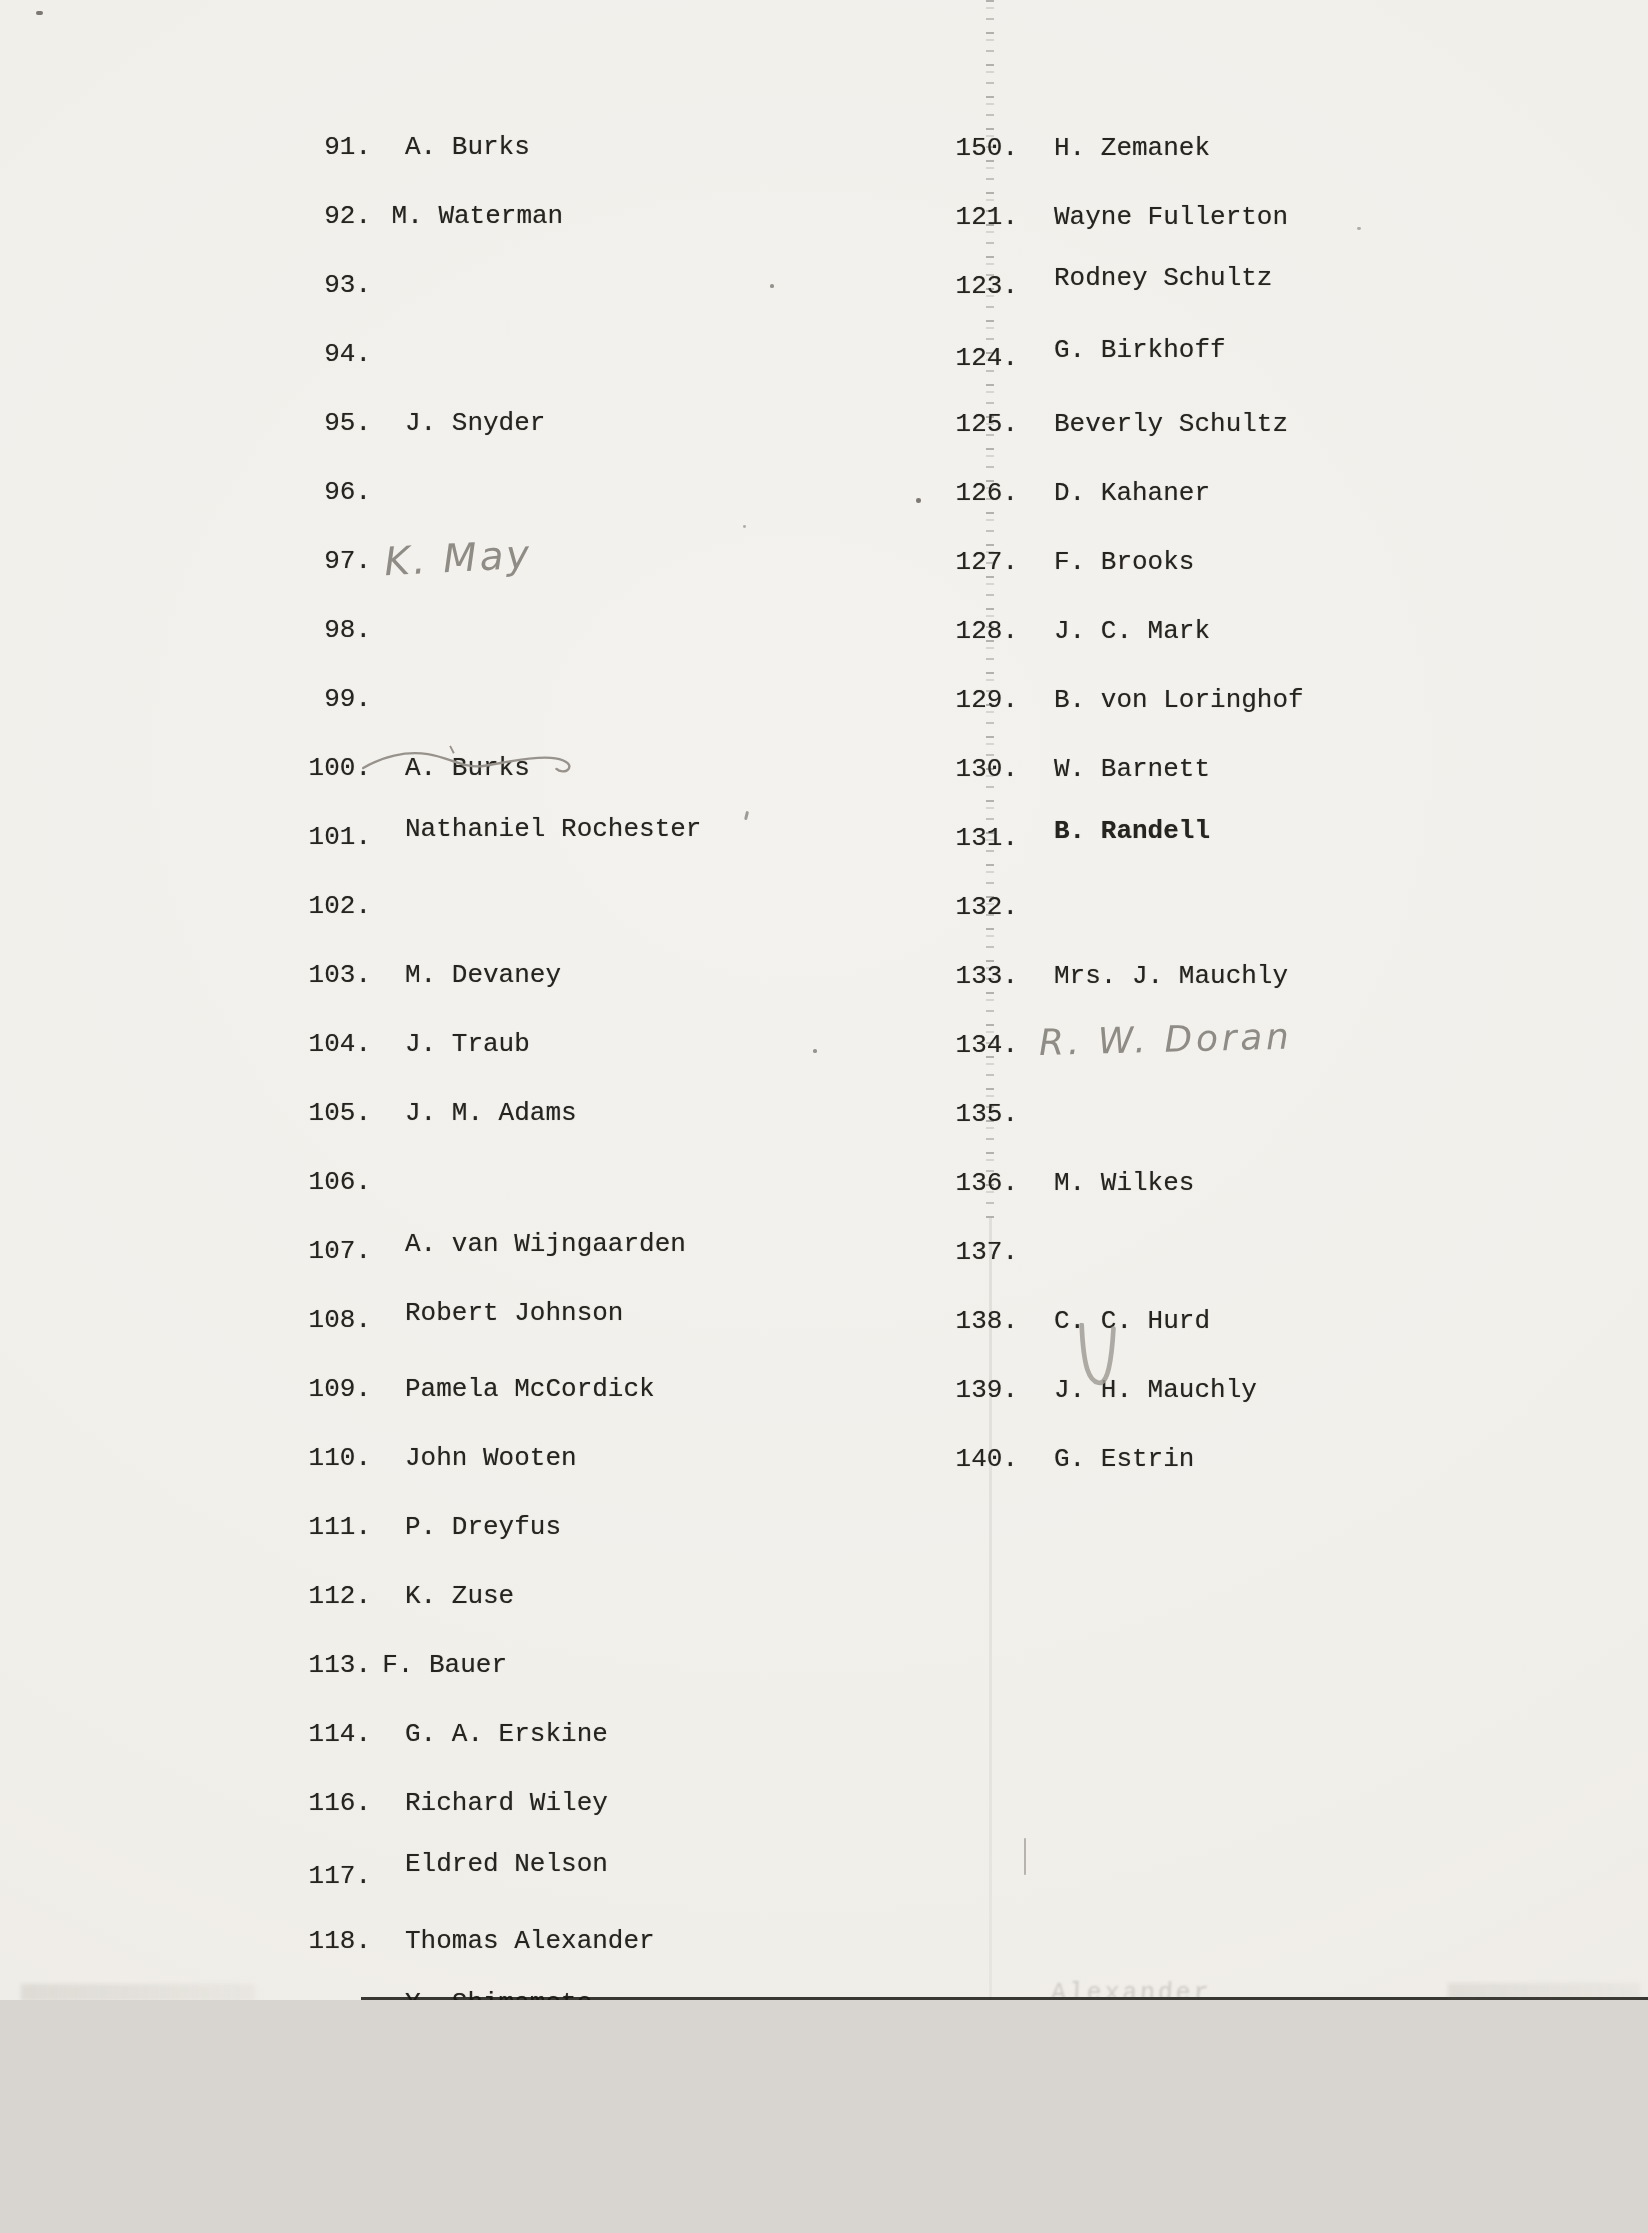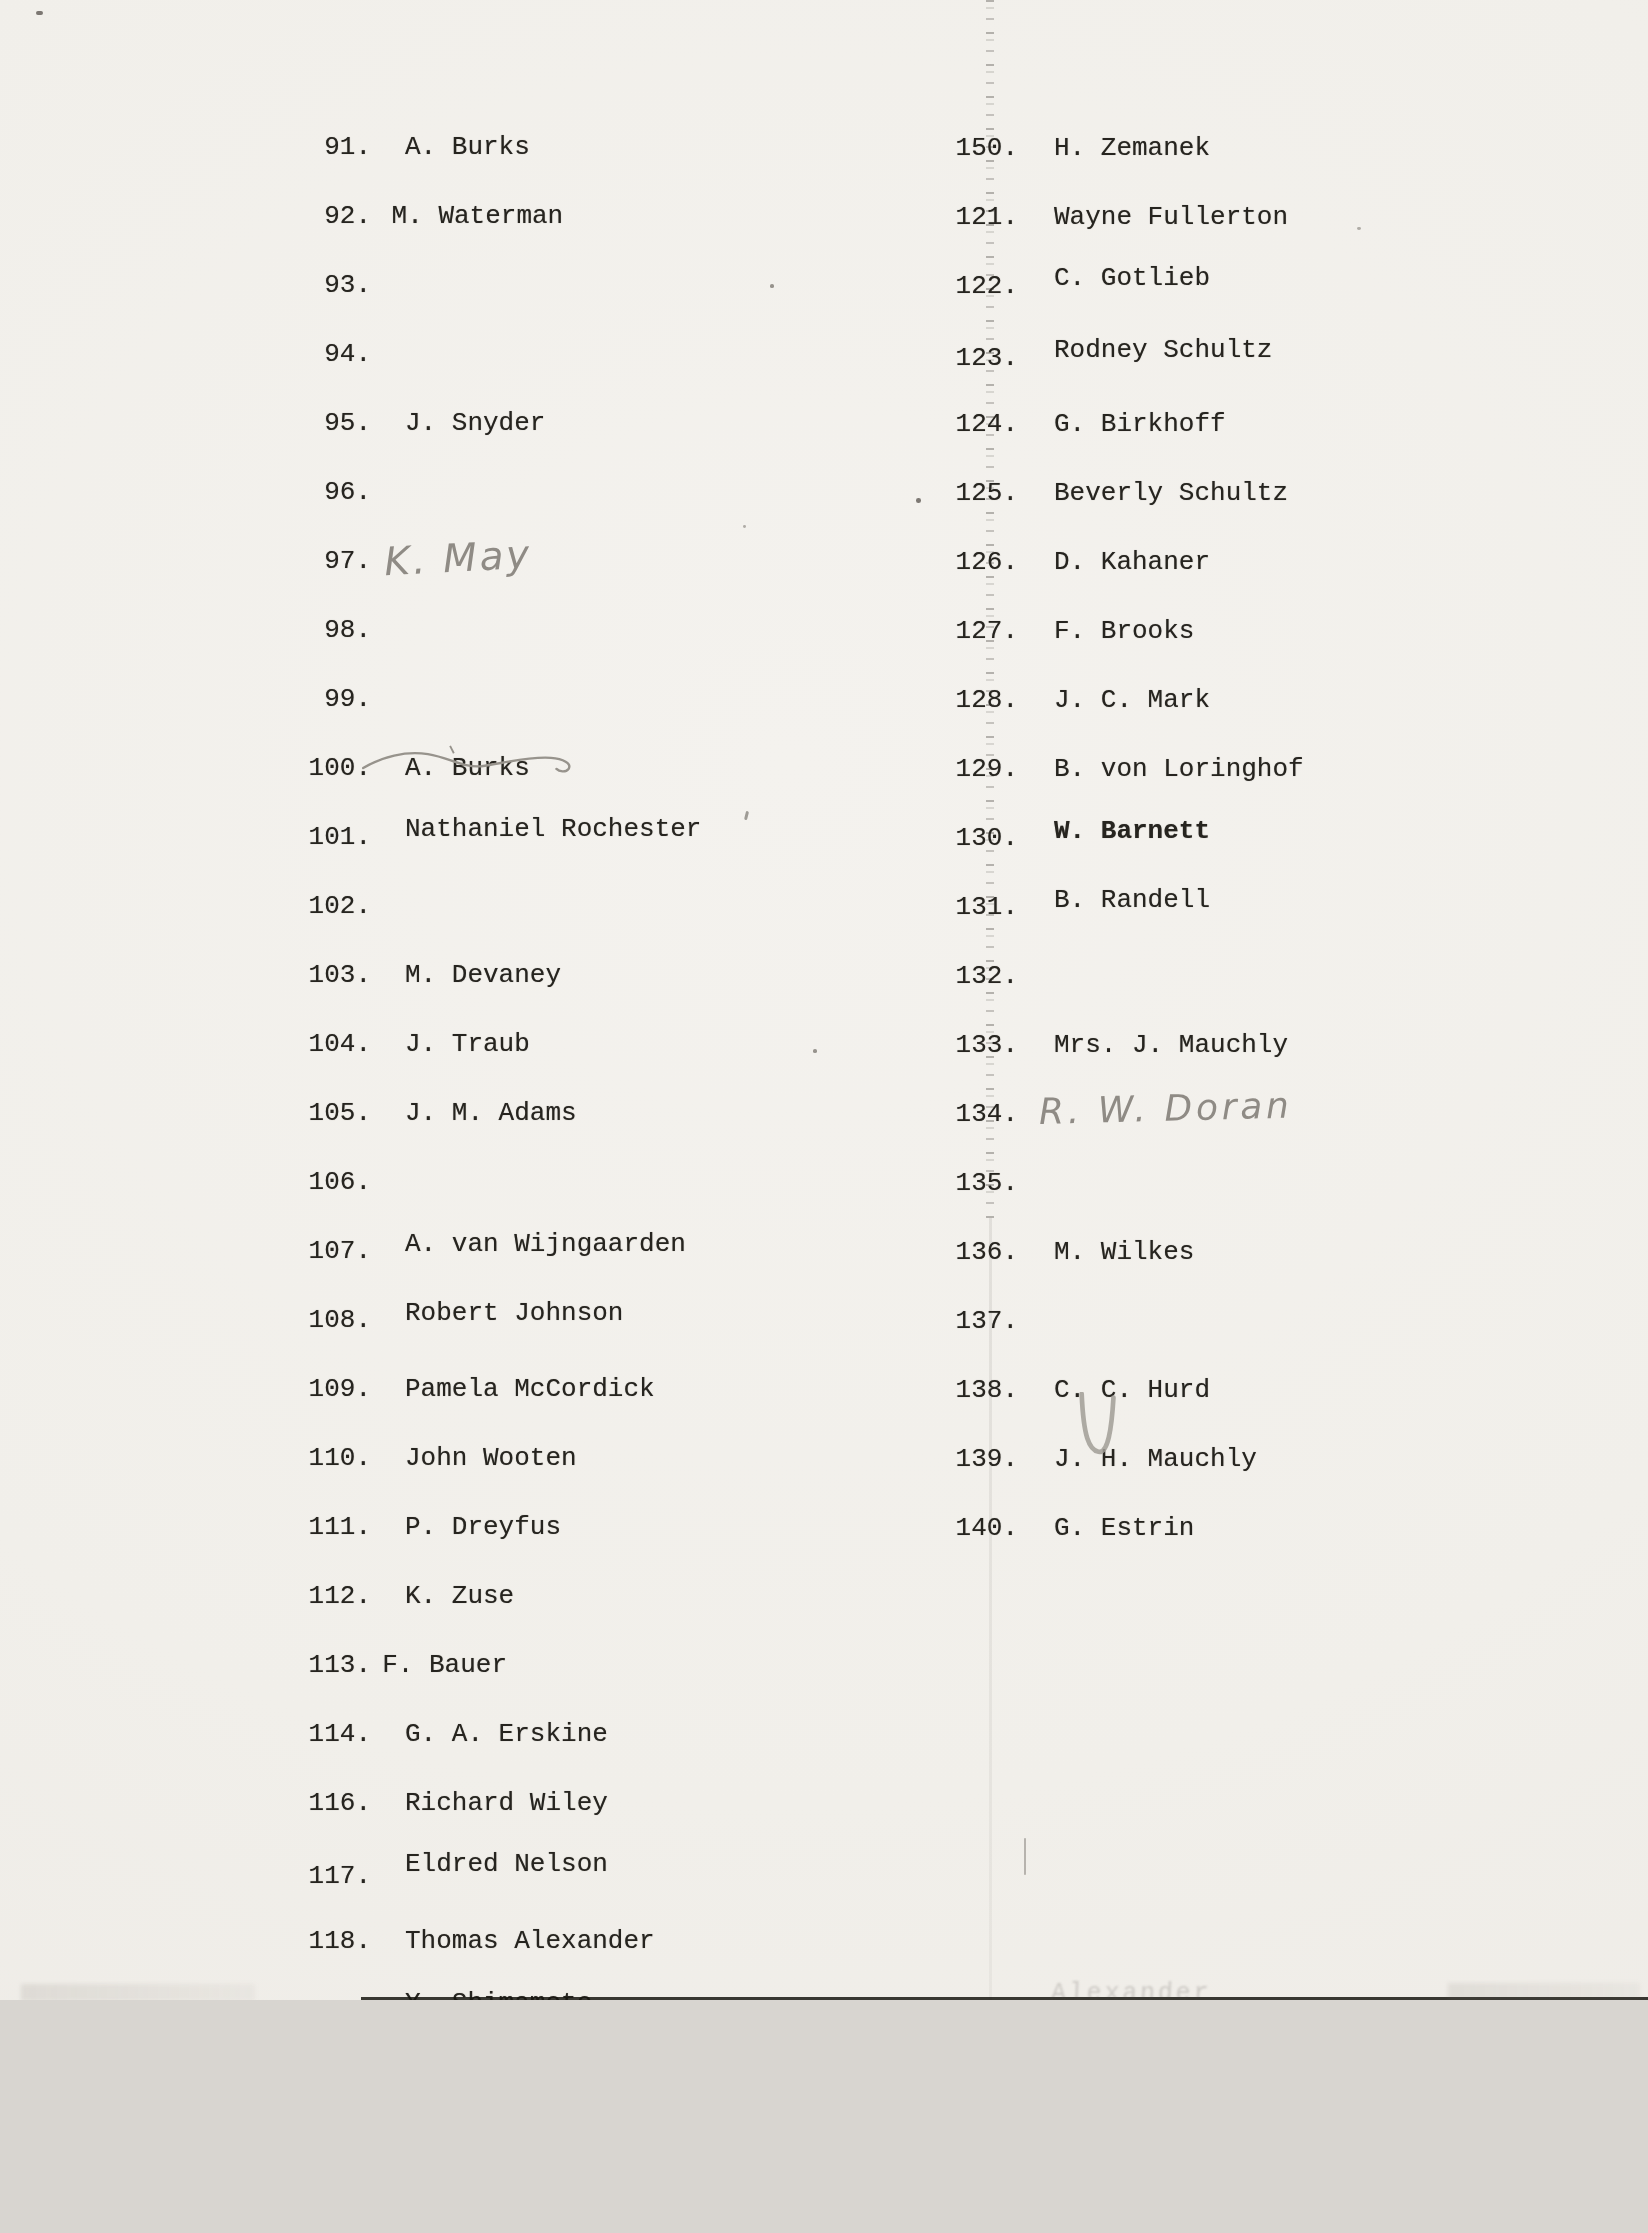--- a/index.html
+++ b/index.html
@@ -213,24 +213,20 @@
   <div class="col col-right pencil-right">
       <div class="row">
         <span class="num">150.</span>
         <span class="name">H. Zemanek</span>
       </div>
       <div class="row">
         <span class="num">121.</span>
         <span class="name">Wayne Fullerton</span>
       </div>
       <div class="row">
-        <span class="num">122.</span>
-        <span class="name">C. Gotlieb</span>
-      </div>
-      <div class="row">
         <span class="num">123.</span>
         <span class="name">Rodney Schultz</span>
       </div>
       <div class="row">
         <span class="num">124.</span>
         <span class="name">G. Birkhoff</span>
       </div>
       <div class="row">
         <span class="num">125.</span>
         <span class="name">Beverly Schultz</span>

